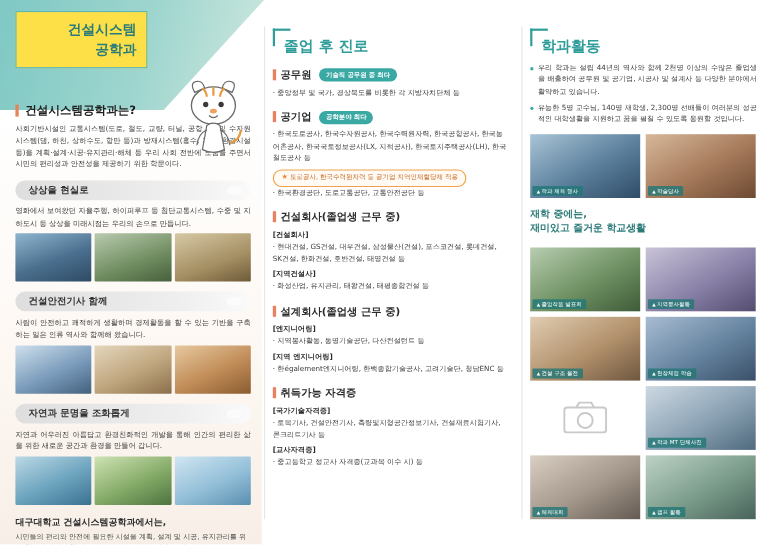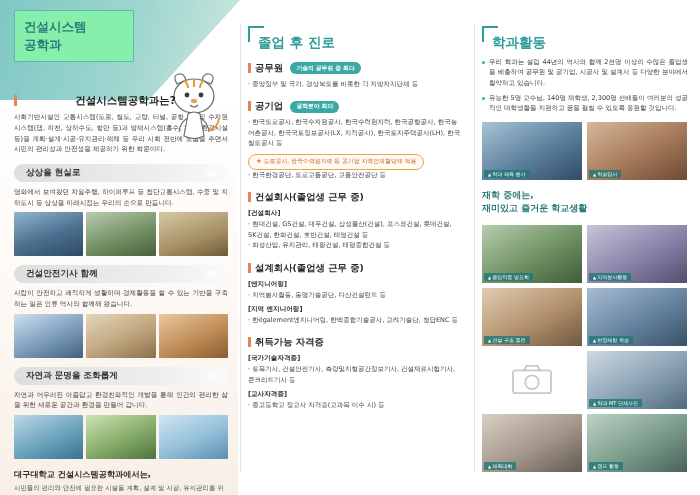--- a/index.html
+++ b/index.html
@@ -39,32 +39,32 @@
     position: relative; padding-left: 10px; padding-top: 8px;
     font-size: 13.5px; font-weight: bold; color: #2f9d9a; line-height: 1.25;
   }
   .bracket-head::before {
     content: ""; position: absolute; left: 0; top: 0;
     width: 14px; height: 14px;
     border-left: 2.5px solid #2f9d9a; border-top: 2.5px solid #2f9d9a;
   }
 
   .title-box {
-    border: 1.3px solid #5fb8b4; background: #86efac;
+    border: 1.3px solid #5fb8b4; background: #fde047;
     padding: 7px 9px; width: 120px;
-    font-size: 12.5px; font-weight: bold; color: #2b7c79; line-height: 1.45;
+    font-size: 12.5px; font-weight: bold; color: #2b7c79; line-height: 1.45; text-align: right;
   }
 
   
   .tiger-wrap {
     position: absolute; left: 140px; top: 60px; width: 80px; height: 74px;
   }
   .q-head {
     font-size: 10.5px; font-weight: bold; color: #1f1f1f;
-    padding-left: 9px; position: relative; margin-top: 6px; text-align: center;
+    padding-left: 9px; position: relative; margin-top: 6px;
   }
   .q-head::before {
     content: ""; position: absolute; left: 0; top: 1px; width: 2.5px; height: 11px;
     background: #e7825f;
   }
   .body-text {
     font-size: 6.6px; line-height: 1.62; color: #3a3a3a; text-align: justify;
   }
   .pill {
     position: relative; display: block;
@@ -257,20 +257,21 @@
     <span>도로공사, 한국수력원자력 등 공기업 지역인재할당제 적용</span>
   </div>
 
   
   <div class="mid-text">· 한국환경공단, 도로교통공단, 교통안전공단 등</div>
 
   
   <div class="sub-head">건설회사(졸업생 근무 중)</div>
   <div class="minihead">[건설회사]</div>
   <div class="mid-text">· 현대건설, GS건설, 대우건설, 삼성물산(건설), 포스코건설, 롯데건설, SK건설, 한화건설, 호반건설, 태영건설 등</div>
+  <div class="minihead">[지역건설사]</div>
   <div class="mid-text">· 화성산업, 유지관리, 태왕건설, 태평종합건설 등</div>
 
   
   <div class="sub-head">설계회사(졸업생 근무 중)</div>
   <div class="minihead">[엔지니어링]</div>
   <div class="mid-text">· 지역봉사활동, 동명기술공단, 다산컨설턴트 등</div>
   <div class="minihead">[지역 엔지니어링]</div>
   <div class="mid-text">· 한également엔지니어링, 한백종합기술공사, 고려기술단, 청담ENC 등</div>
 
   

